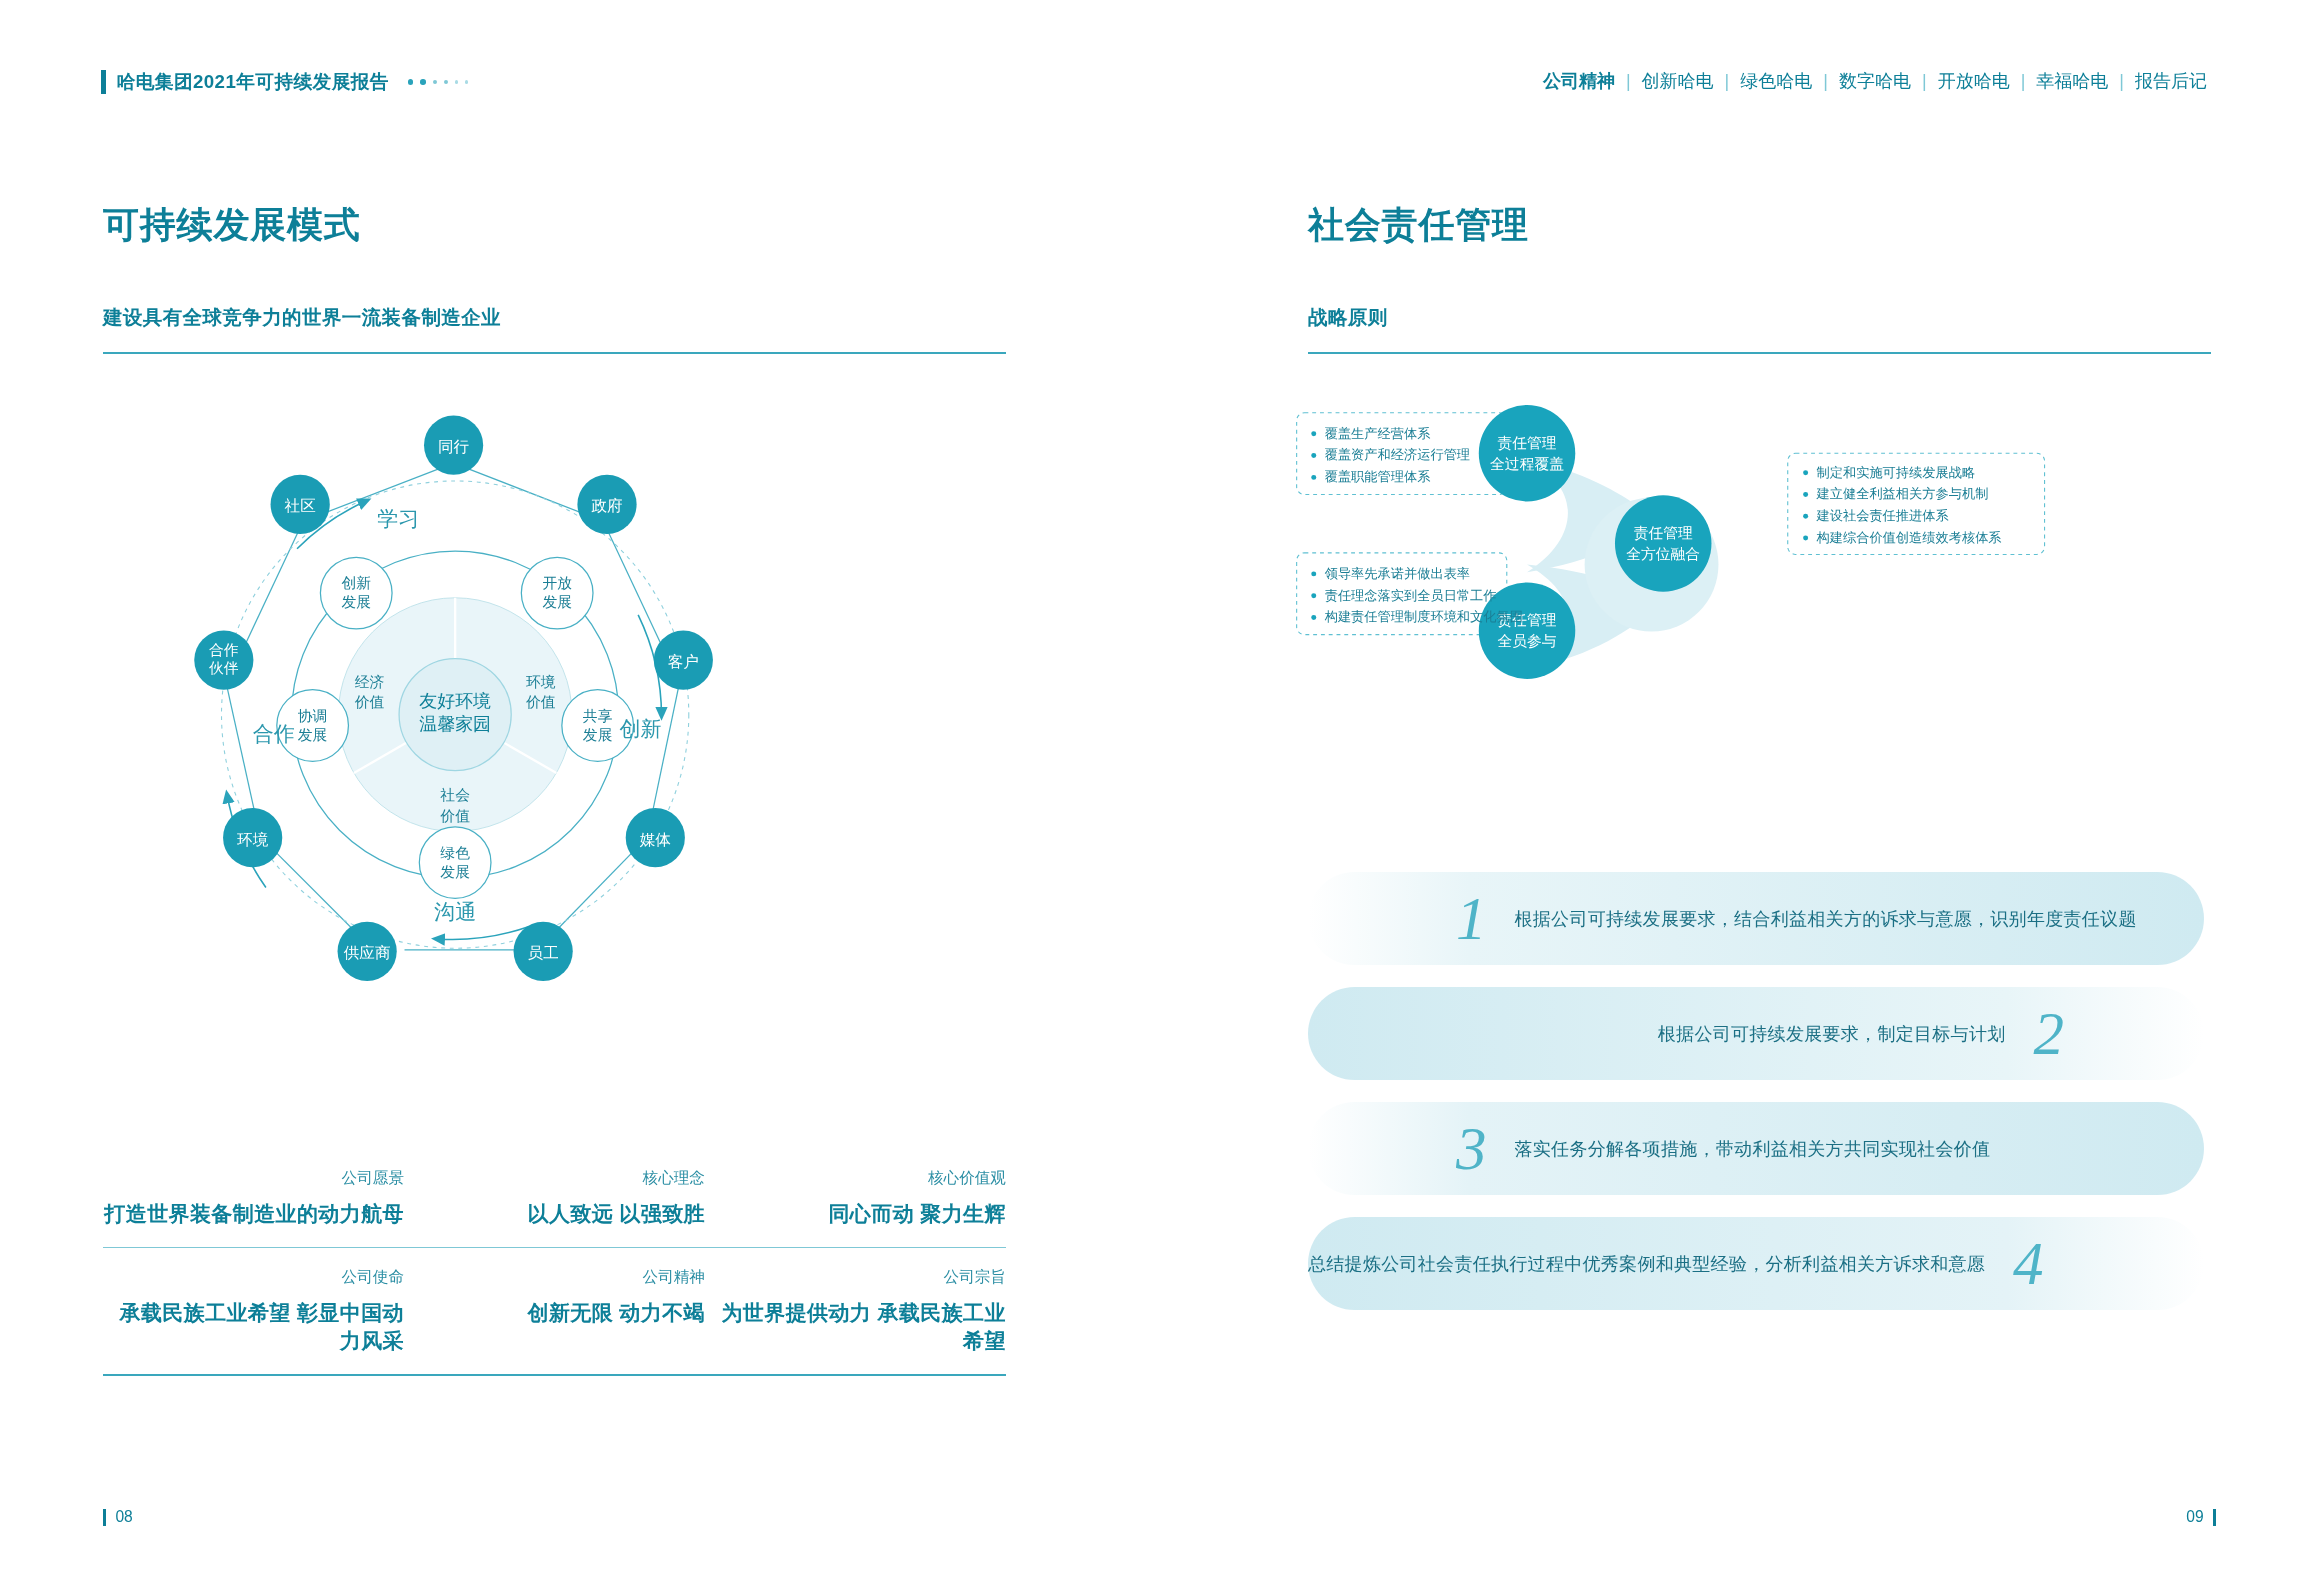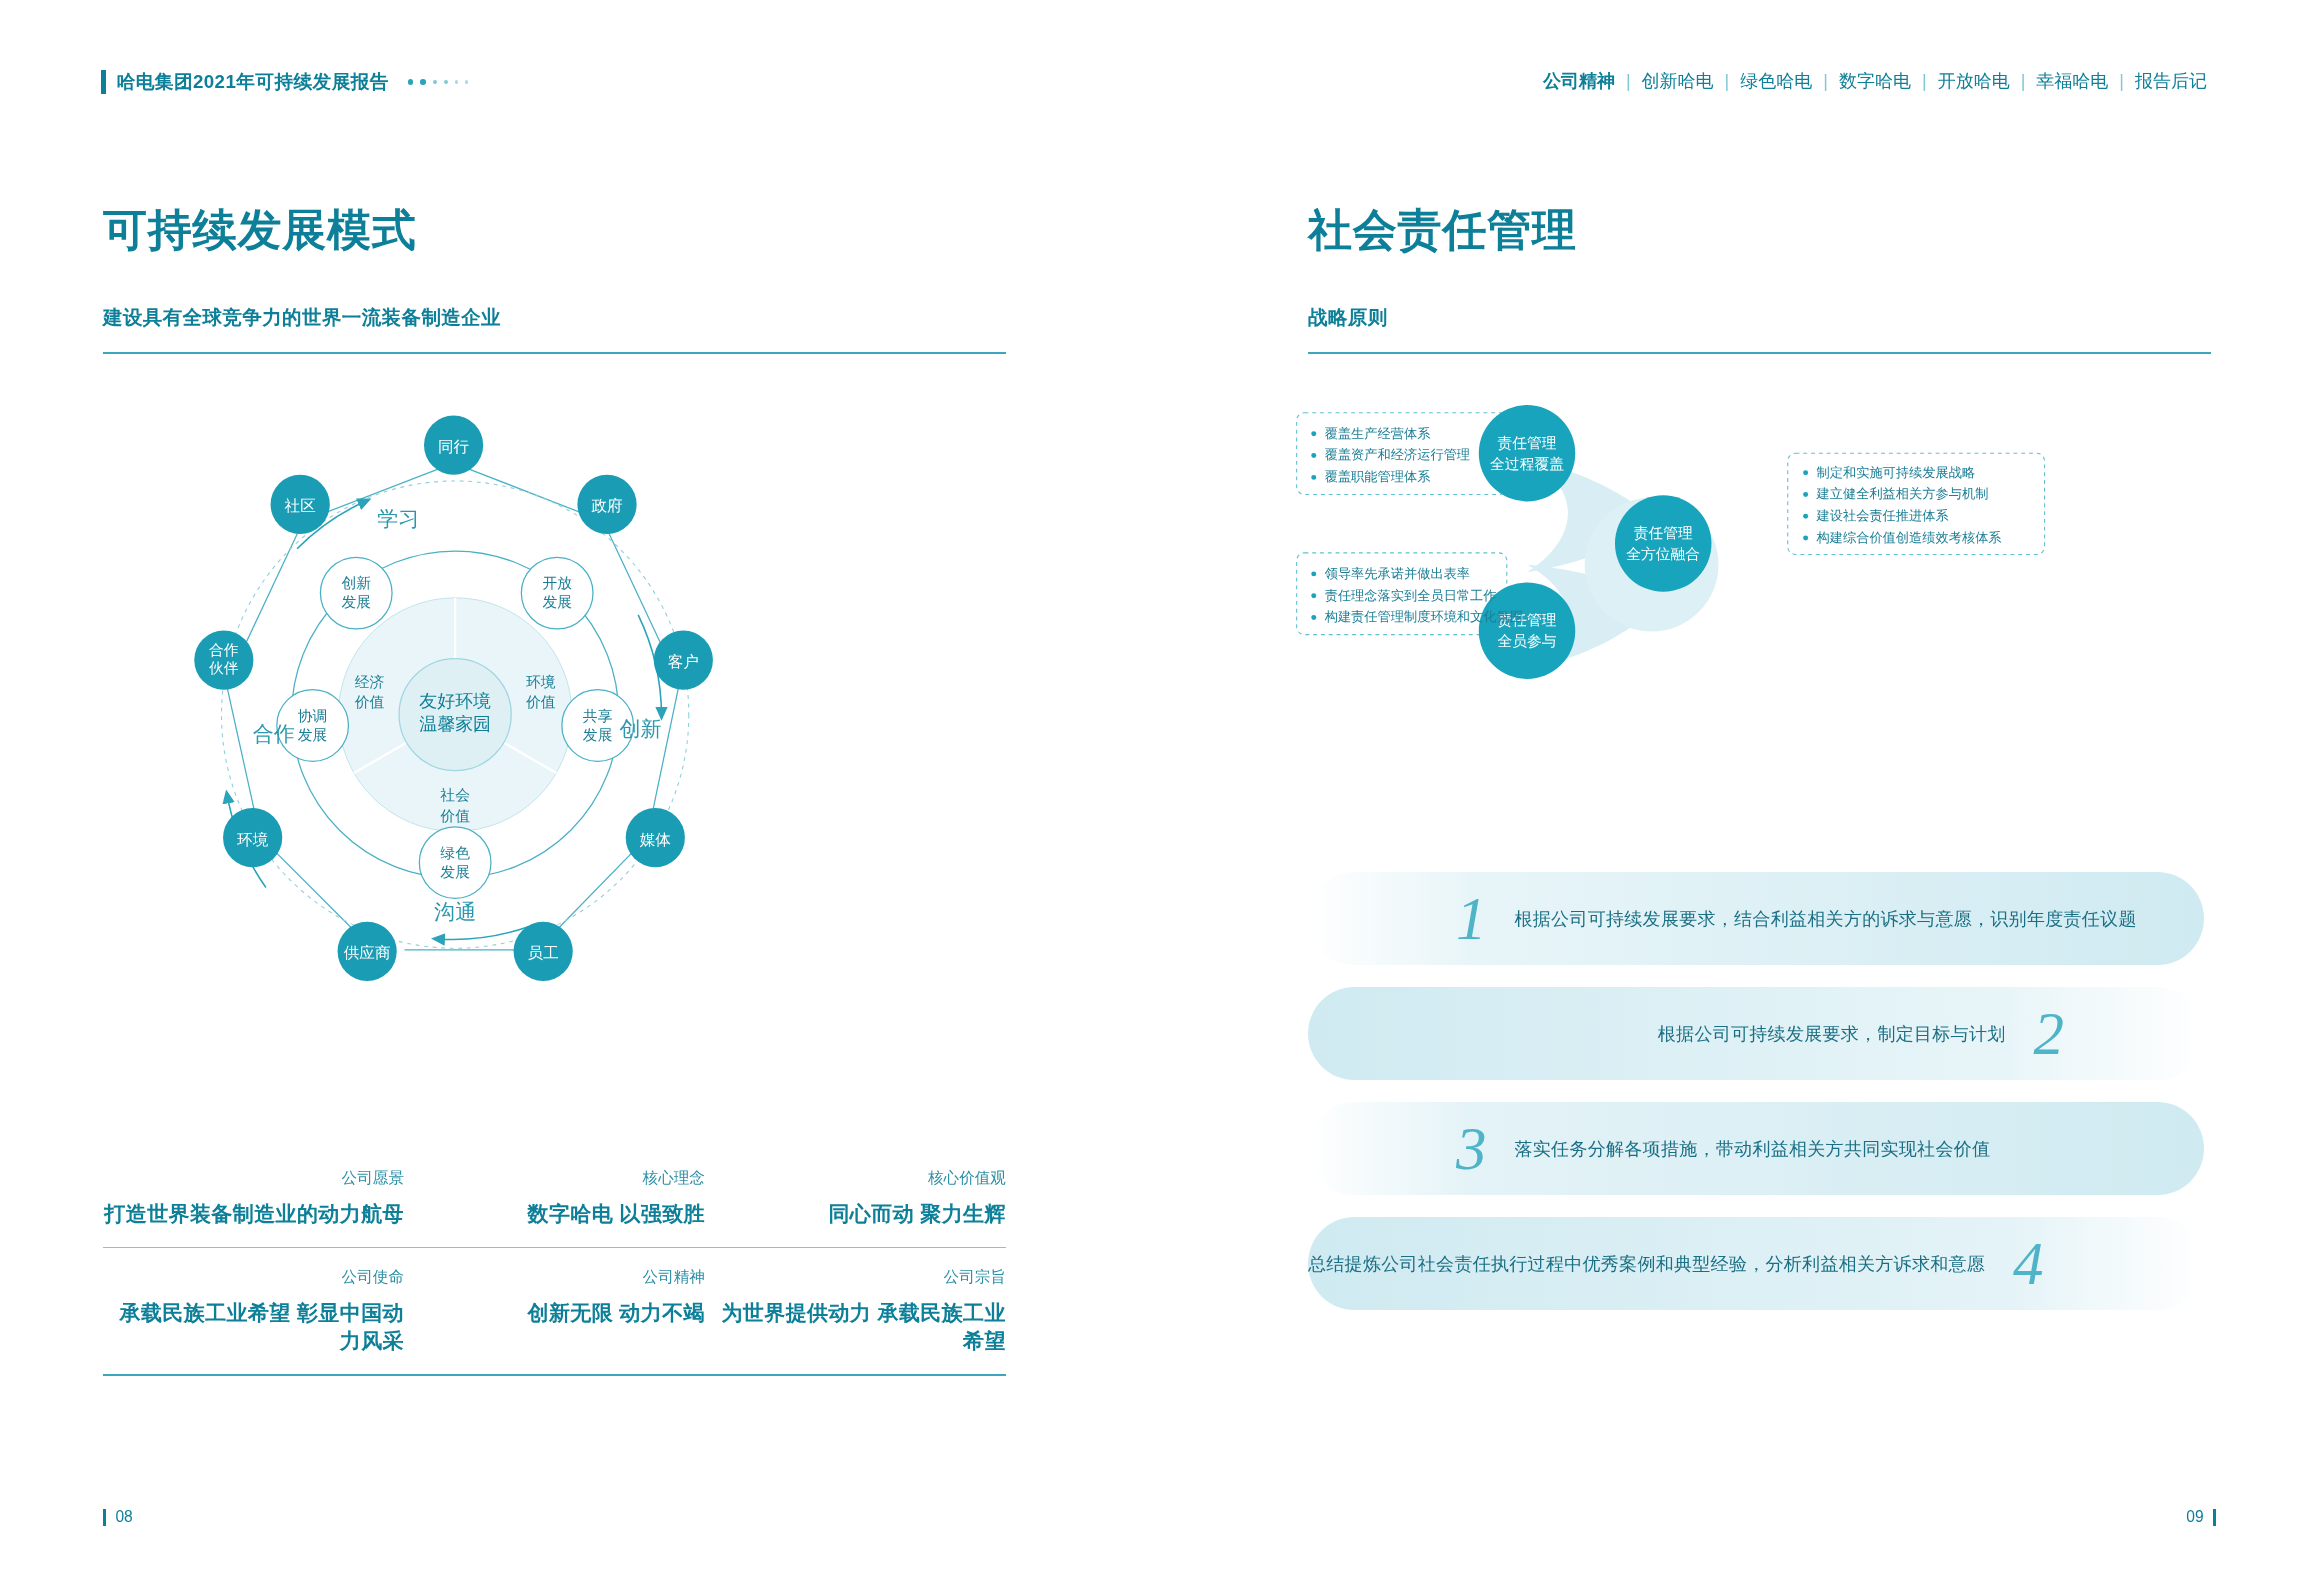--- a/index.html
+++ b/index.html
@@ -27,21 +27,21 @@
   .hdr-right{
     position:absolute;right:101px;top:69px;display:flex;align-items:center;
     font-size:18px;color:#0d7f98;gap:0;
   }
   .hdr-right span.nav{padding:0 11px;}
   .hdr-right span.nav.active{font-weight:bold;}
   .hdr-right span.sep{color:#7fc8d6;}
 
   
   .h1{
-    position:absolute;font-size:44px;font-weight:bold;color:#0d7f98;letter-spacing:0.8px;
+    position:absolute;font-size:36px;font-weight:bold;color:#0d7f98;letter-spacing:0.8px;
   }
   .h2{
     position:absolute;font-size:19.5px;font-weight:bold;color:#0d7f98;letter-spacing:0.4px;
   }
   .rule{position:absolute;height:1.6px;background:#3aa7bd;}
 
   
   #left-diagram{position:absolute;left:93px;top:389px;width:919px;height:740px;}
   #left-diagram svg{position:absolute;left:0;top:0;}
 
@@ -239,21 +239,21 @@
   </div>
 
   <div class="vt">
     <div class="row">
       <div class="cell">
         <div class="lbl">公司愿景</div>
         <div class="val">打造世界装备制造业的动力航母</div>
       </div>
       <div class="cell">
         <div class="lbl">核心理念</div>
-        <div class="val">数字哈电 以强致胜</div>
+        <div class="val">以人致远 以强致胜</div>
       </div>
       <div class="cell">
         <div class="lbl">核心价值观</div>
         <div class="val">同心而动 聚力生辉</div>
       </div>
     </div>
     <div class="divider thin"></div>
     <div class="row">
       <div class="cell">
         <div class="lbl">公司使命</div>

